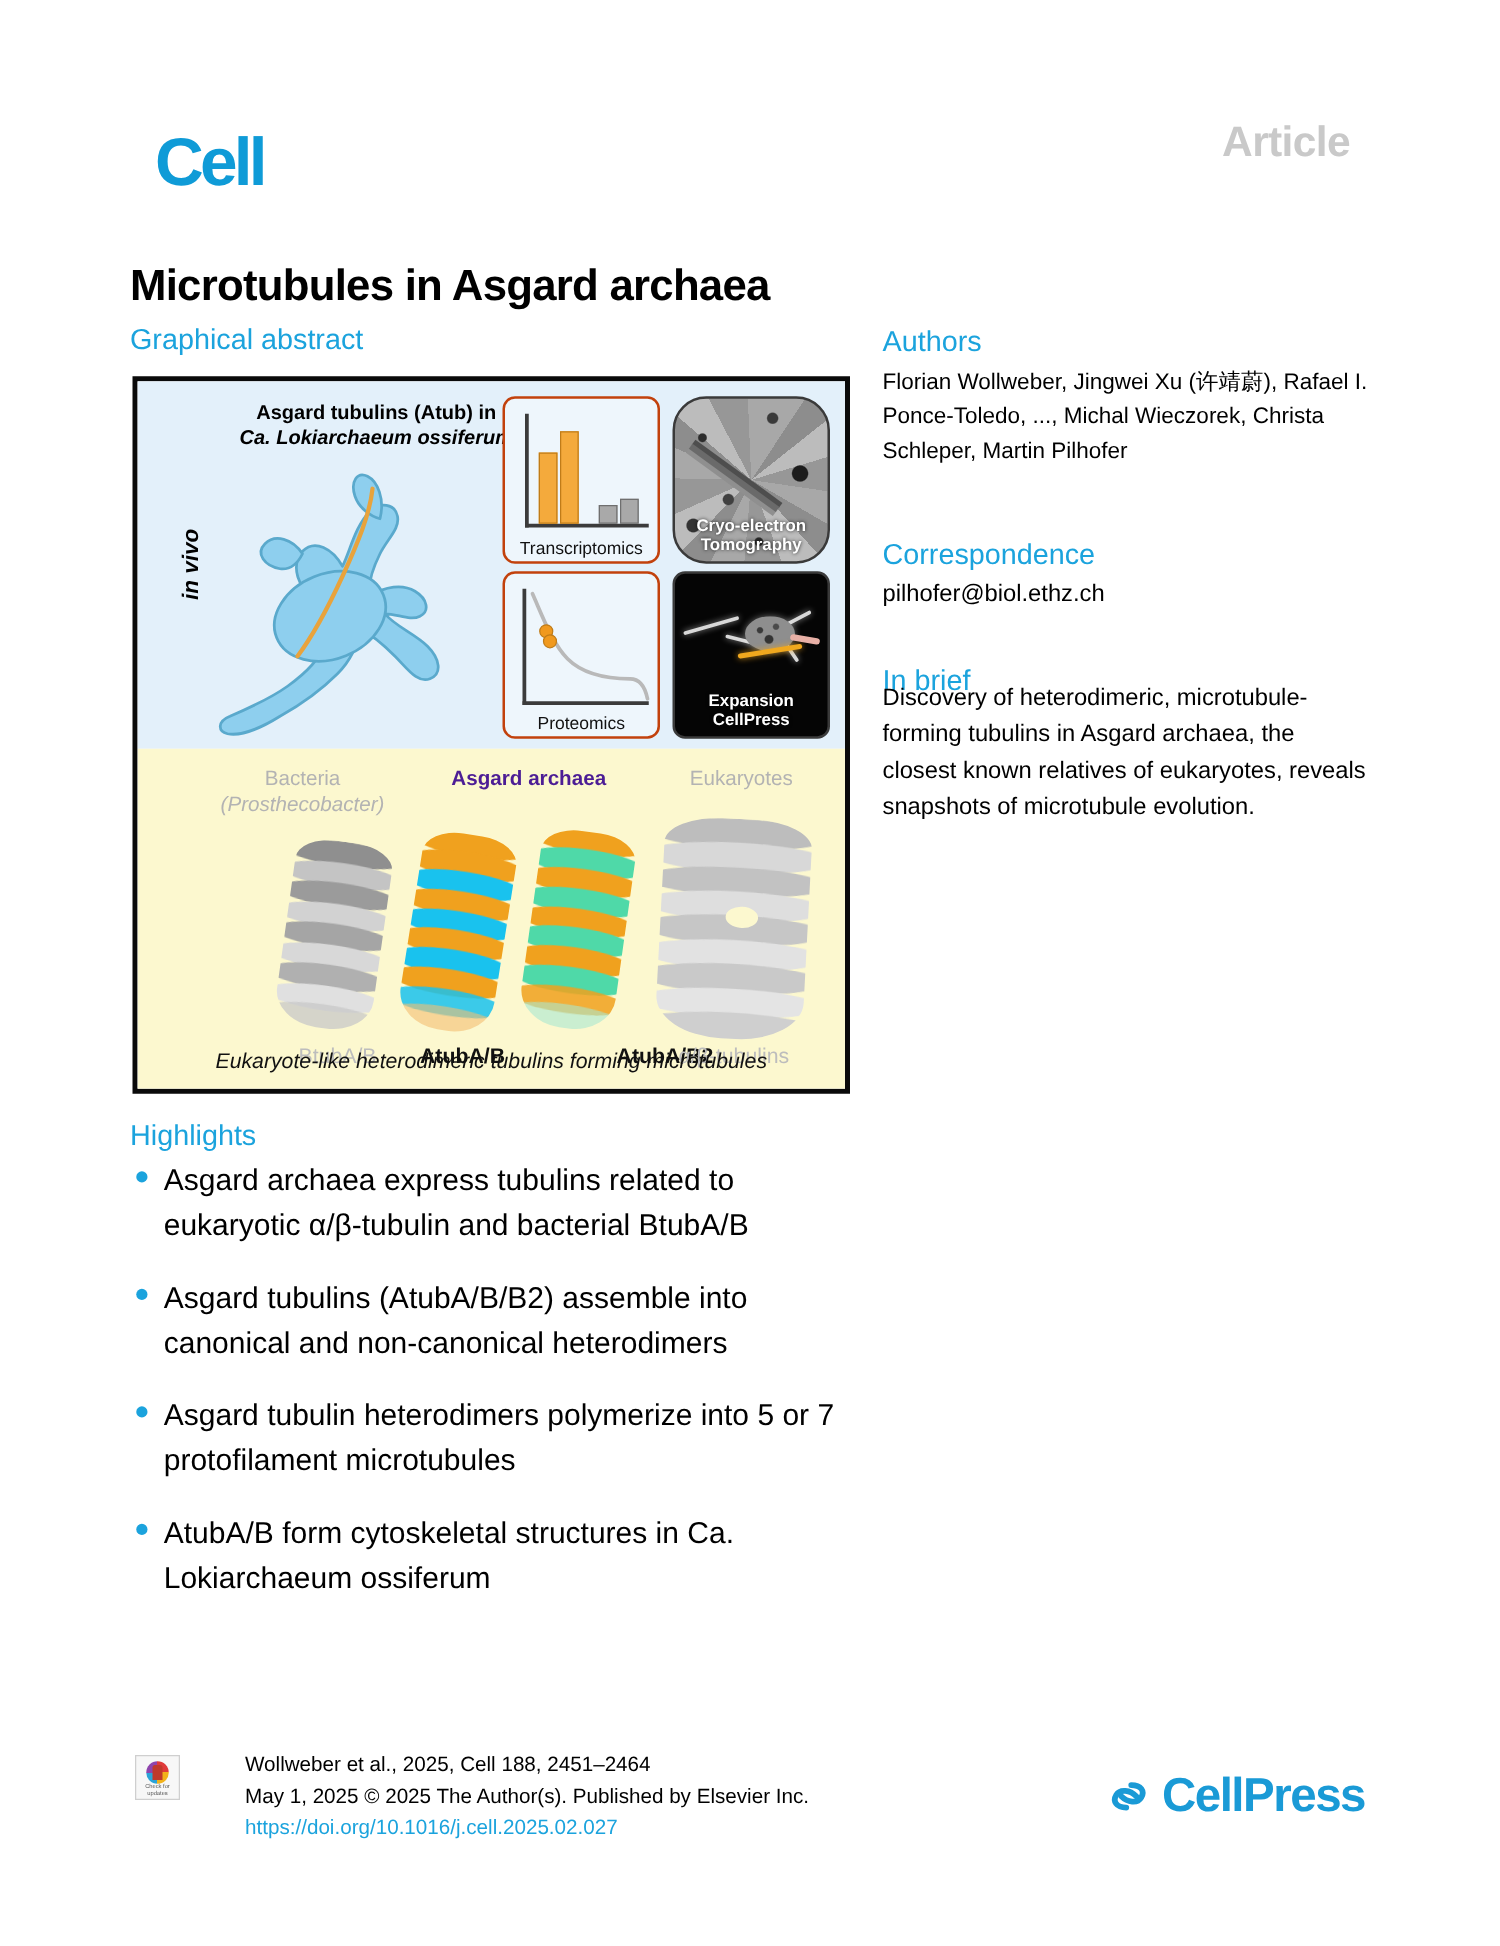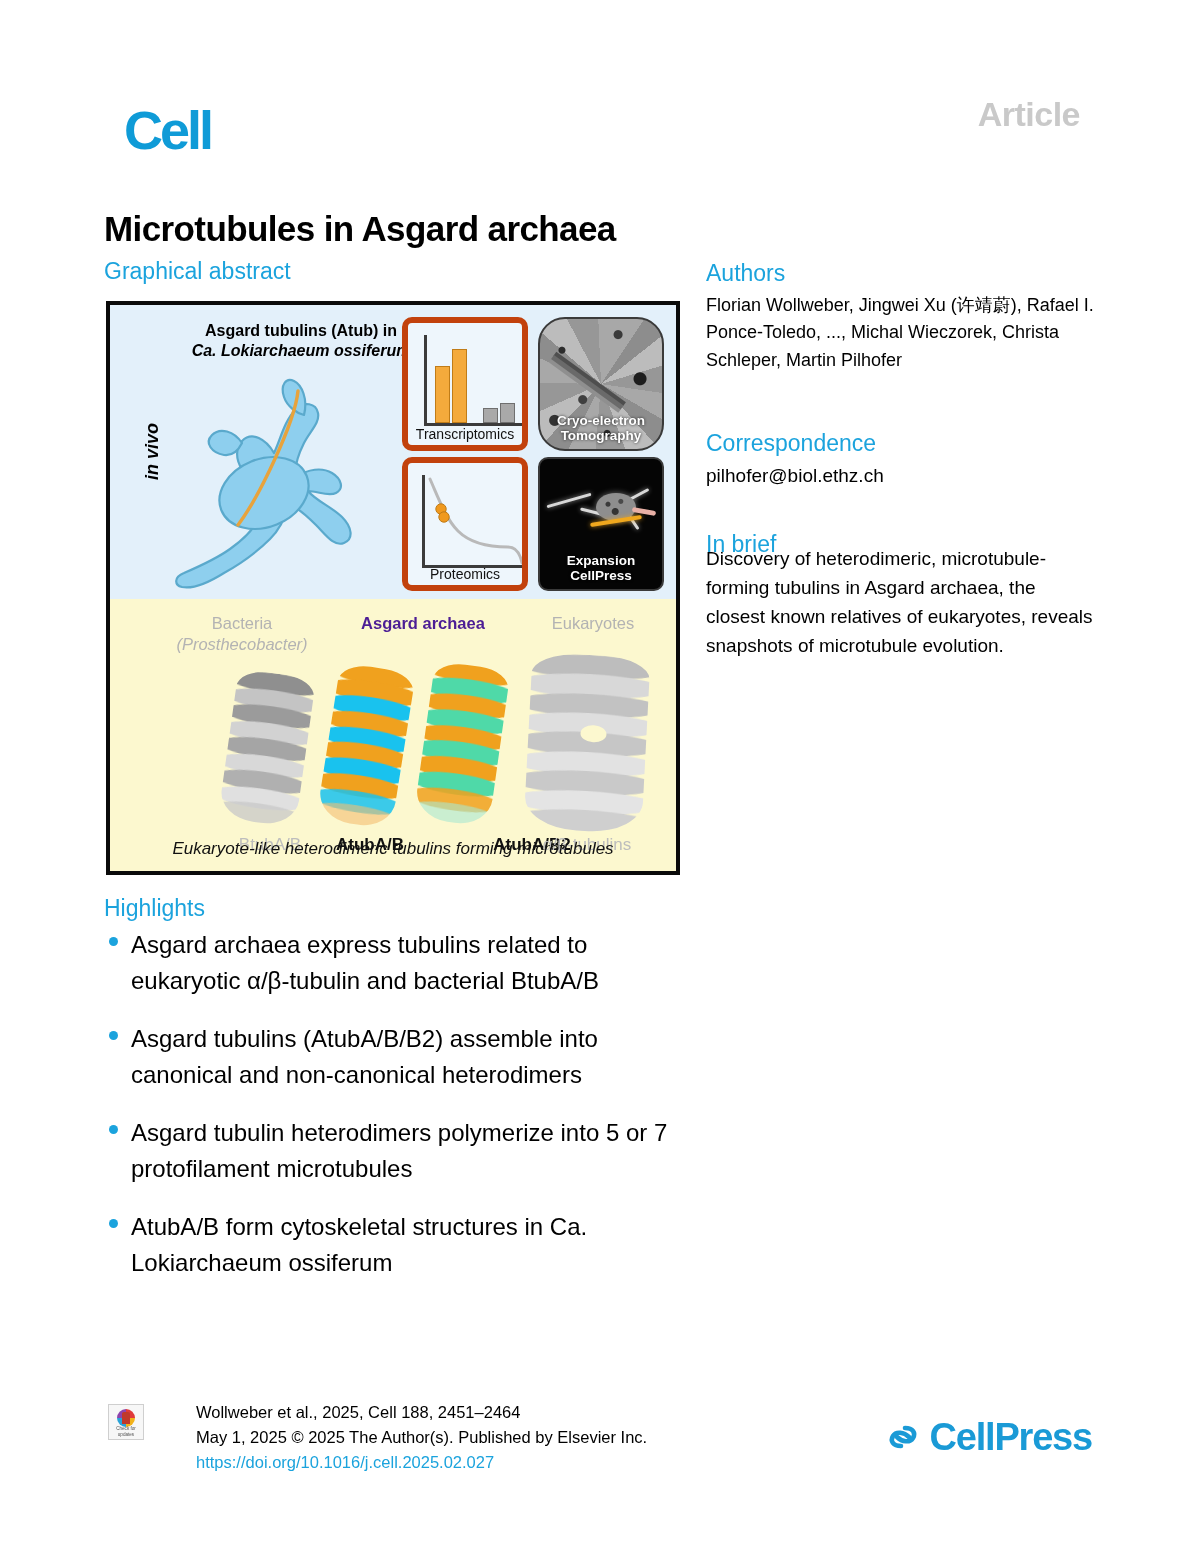--- a/index.html
+++ b/index.html
@@ -110,21 +110,21 @@
   .panel {
     position: absolute;
     width: 126px;
     height: 134px;
     border-radius: 10px;
     box-sizing: border-box;
     overflow: hidden;
   }
   .panel.light {
     background: #eef6fc;
-    border: 6px solid #c2410c;
+    border: 2px solid #c2410c;
   }
   .panel-caption {
     position: absolute;
     left: 0; right: 0;
     bottom: 3px;
     text-align: center;
     font-size: 14px;
     color: #111;
   }
   .panel-caption.onimage {

